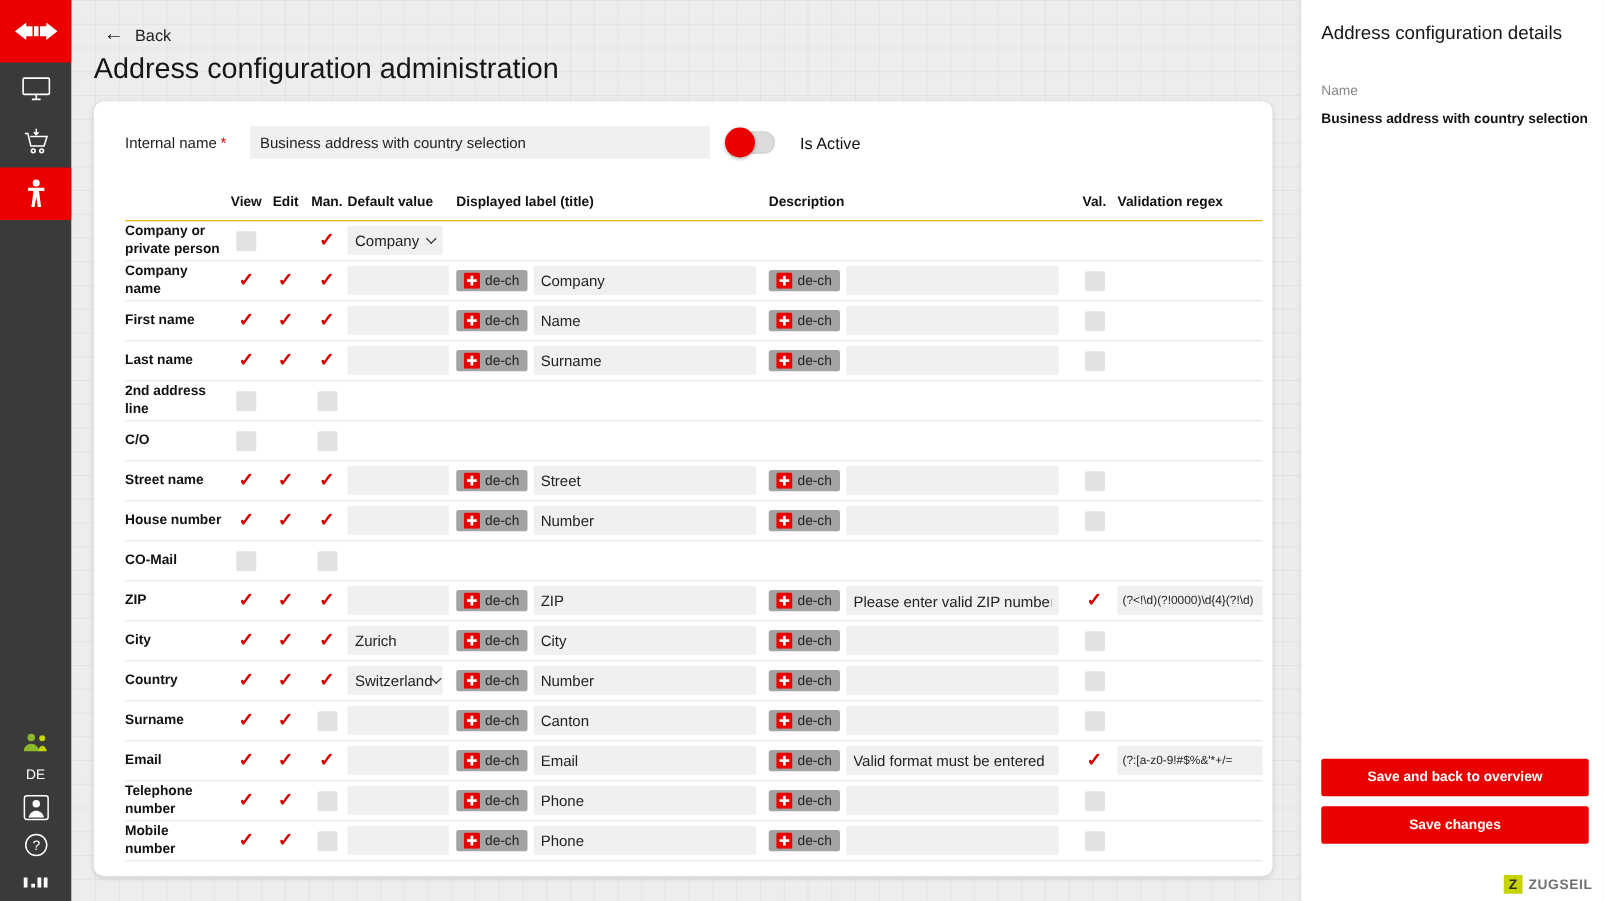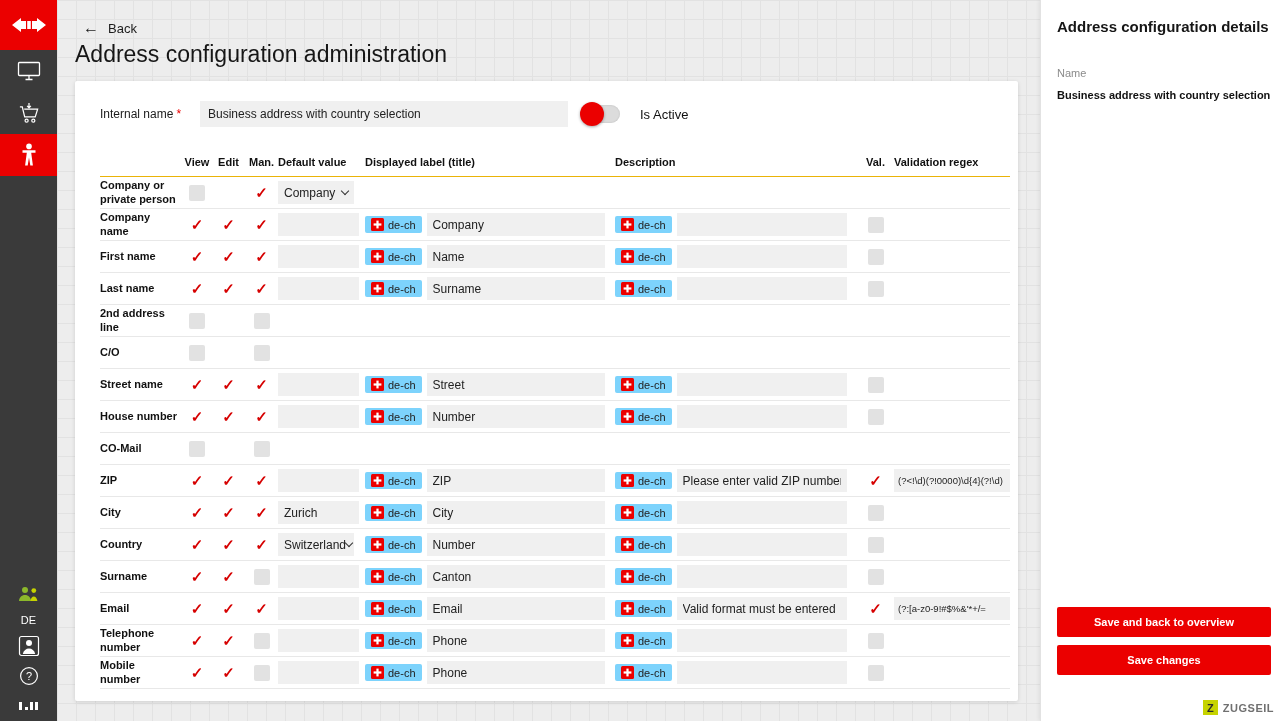--- a/index.html
+++ b/index.html
@@ -18,21 +18,21 @@
 
   
   .main{flex:1;position:relative;padding:20px 22px 0 18px;overflow:hidden;
     background-color:#ededed;
     background-image:linear-gradient(#e2e2e2 1px,transparent 1px),linear-gradient(90deg,#e2e2e2 1px,transparent 1px);
     background-size:19px 19px}
   .back-row{display:flex;align-items:center;gap:9px;font-size:13px;color:#1c1c1c;margin-bottom:5px;padding-left:8px;cursor:pointer;width:max-content}
   .back-arrow{font-size:16px;line-height:1}
   h1.title{font-size:23px;font-weight:400;color:#161616;margin-bottom:13px}
 
-  .card{background:#fff;width:943px;border-radius:2px;box-shadow:0 1px 4px rgba(0,0,0,.13);padding:20px 8px 12px 25px}
+  .card{background:#fff;width:943px;border-radius:8px;box-shadow:0 1px 4px rgba(0,0,0,.13);padding:20px 8px 12px 25px}
   .form-row{display:flex;align-items:center;margin-bottom:20px}
   .flabel{width:100px;font-size:12px;color:#1c1c1c;flex-shrink:0}
   .req{color:#eb0000;margin-left:3px}
   .main-input{width:368px;height:26px;background:#f0f0f0;border:none;font-size:12px;padding:0 8px;color:#222;outline:none}
   .toggle{width:36px;height:18px;border-radius:9px;background:#dcdcdc;margin-left:16px;position:relative;cursor:pointer;flex-shrink:0;box-shadow:inset 0 0 2px rgba(0,0,0,.15)}
   .knob{position:absolute;left:-4px;top:-3px;width:24px;height:24px;border-radius:50%;background:#eb0000;box-shadow:0 1px 3px rgba(0,0,0,.35)}
   .active-label{margin-left:20px;font-size:13px;color:#111}
 
   
   .thead,.trow{display:grid;grid-template-columns:82px 30px 33px 33px 87px 250px 242px 37px 116px;align-items:center}
@@ -42,28 +42,28 @@
   .tcell{display:flex;align-items:center;min-width:0}
   .center{justify-content:center}
   .rowlabel{font-size:11px;font-weight:700;color:#111;line-height:1.25;padding-right:4px}
   .check{color:#d60000;font-size:15px;font-weight:700;line-height:1;cursor:pointer}
   .graybox{width:16px;height:16px;background:#e2e2e2;border-radius:2px;cursor:pointer}
   .tinput{height:23px;background:#f0f0f0;border:none;font-size:12px;padding:0 6px;color:#222;min-width:0;outline:none}
   .defw{width:81px}
   .grow{flex:1}
   .regex{font-size:9.5px;padding:0 4px}
   .locfield{gap:5px;padding-right:10px}
-  .badge{height:17px;background:#7dd3fc;border-radius:2px;display:inline-flex;align-items:center;gap:4px;padding:0 6px;font-size:11px;color:#222;cursor:pointer;flex-shrink:0}
+  .badge{height:17px;background:#a3a3a3;border-radius:2px;display:inline-flex;align-items:center;gap:4px;padding:0 6px;font-size:11px;color:#222;cursor:pointer;flex-shrink:0}
   .flag{display:inline-flex;line-height:0}
   .tselect{width:76px;height:23px;background:#f0f0f0;display:flex;align-items:center;justify-content:space-between;padding:0 6px;font-size:12px;color:#222;cursor:pointer}
   .chev{width:6px;height:6px;border-right:1.4px solid #333;border-bottom:1.4px solid #333;transform:rotate(45deg);margin-top:-3px;flex-shrink:0}
 
   
   .details{width:243px;background:#fff;flex-shrink:0;display:flex;flex-direction:column;padding:18px 12px 46px 16px;border-left:1px solid #e2e2e2;box-shadow:-1px 0 4px rgba(0,0,0,.07);z-index:2}
-  .details h2{font-size:15px;font-weight:700;color:#161616;margin-bottom:32px}
+  .details h2{font-size:15px;font-weight:400;color:#161616;margin-bottom:32px}
   .dlabel{font-size:11px;color:#8b8b8b;margin-bottom:10px}
   .dvalue{font-size:11px;font-weight:700;color:#111;white-space:nowrap}
   .panel-buttons{margin-top:auto}
   .btn{display:block;width:100%;height:30px;border:none;border-radius:2px;color:#fff;font-size:11px;font-weight:700;margin-top:8px;cursor:pointer;font-family:inherit}
   .btn-red{background:#eb0000}
   .btn-dark{background:#57575a}
 
   
   .brand{position:absolute;right:9px;bottom:6px;display:flex;align-items:center;gap:5px;z-index:4}
   .brand-z{width:15px;height:15px;background:#c6d300;color:#2c2c2c;font-size:11px;font-weight:700;display:flex;align-items:center;justify-content:center}

